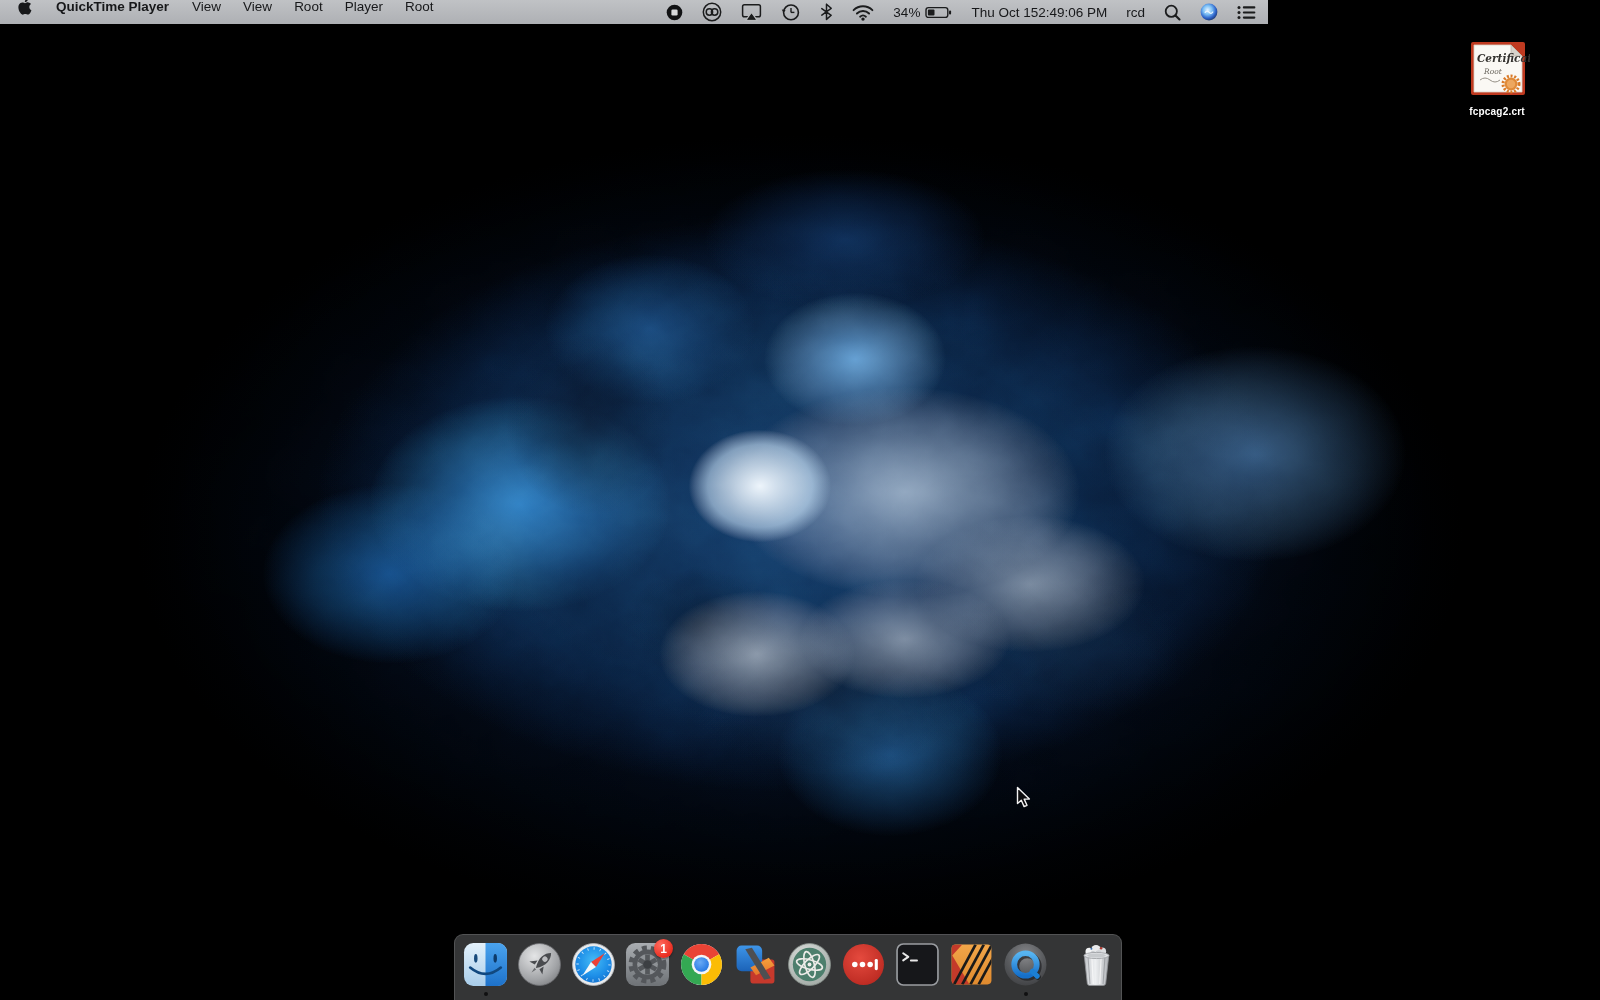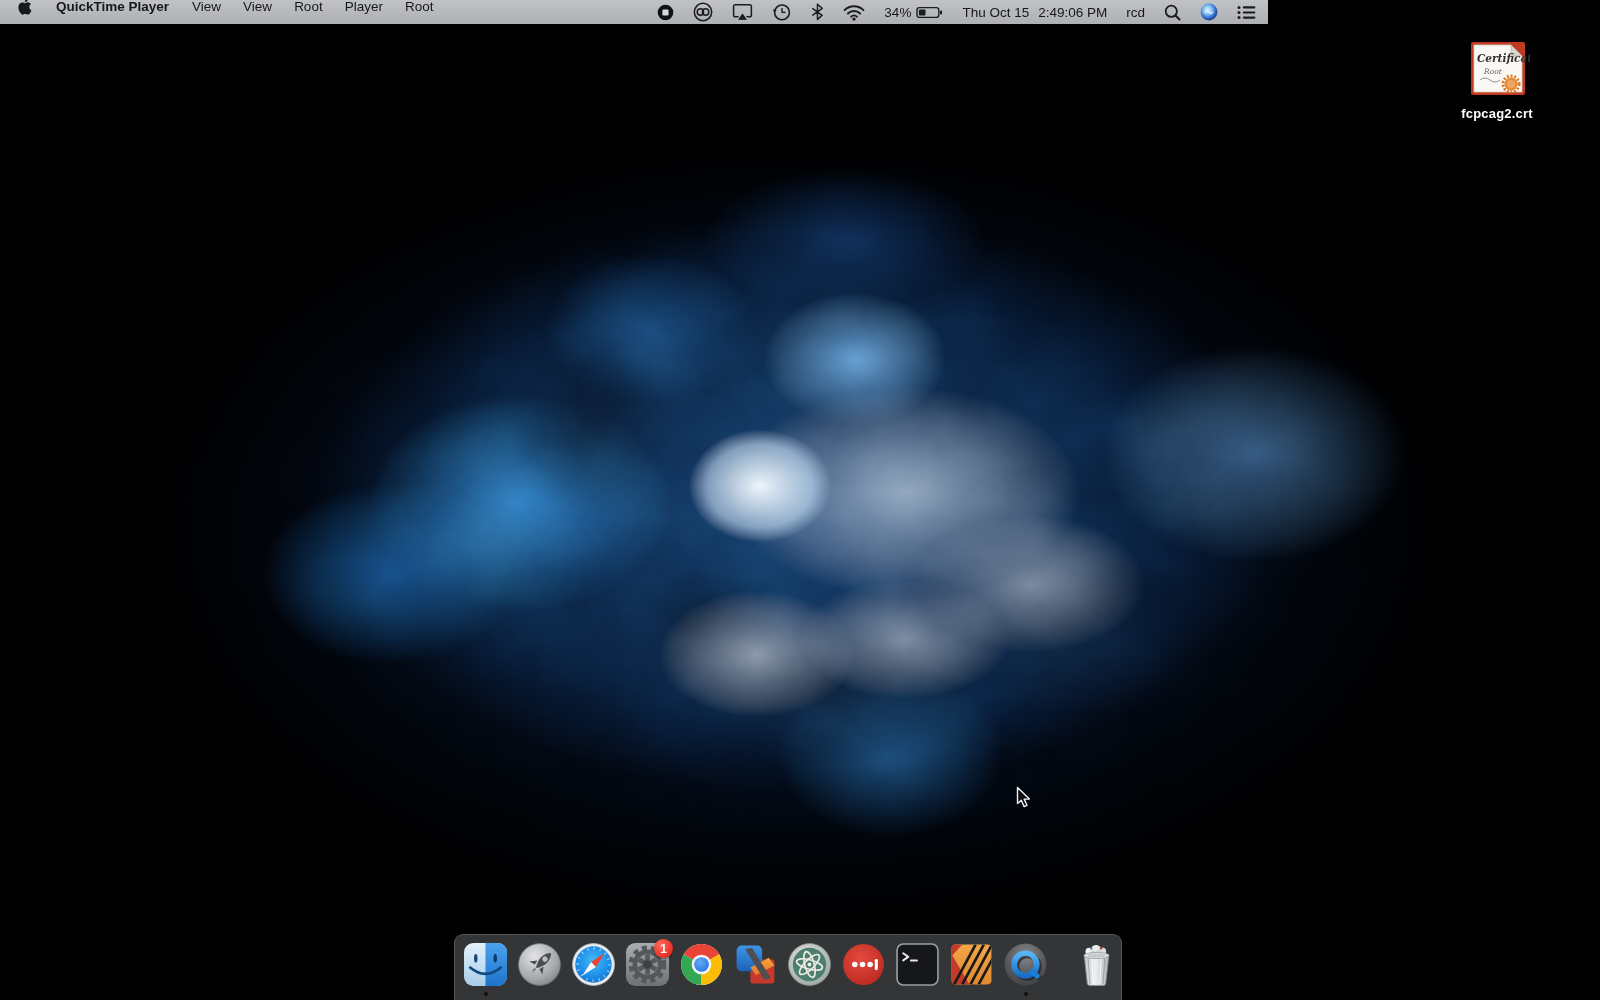--- a/index.html
+++ b/index.html
@@ -53,28 +53,28 @@
     padding:0 12px 12px 10px;
     color:#17181a; font-size:13.5px;
   }
   .mb-left, .mb-right { display:flex; align-items:center; height:100%; }
   .mb-item { padding:0 11px; height:100%; display:flex; align-items:center; white-space:nowrap; }
   .apple-item { padding:0 12px 0 8px; }
   .app-name { font-weight:700; padding:0 12px; }
   .mb-right { gap:19px;margin-top:12px; }
   .mb-status { display:flex; align-items:center; height:100%; }
   .battery-group { display:flex; align-items:center; gap:5px; }
-  .datetime { display:flex; gap:9px; white-space:nowrap; }
+  .datetime { display:flex; white-space:nowrap; }
   .mb-right svg { display:block; }
 
   
   .desktop-icon { position:absolute; left:1437px; top:40px; width:120px; text-align:center; z-index:10; }
   .desktop-icon svg { display:block; margin:0 auto; }
   .icon-label {
-    margin-top:8px; color:#fff; font-size:13px; font-weight:700; letter-spacing:.2px;
+    margin-top:8px; color:#fff; font-size:10px; font-weight:700; letter-spacing:.2px;
     text-shadow:0 1px 3px rgba(0,0,0,.95), 0 0 2px rgba(0,0,0,.8);
   }
 
   
   .dock {
     position:absolute; left:454px; bottom:0; width:668px; height:66px; z-index:50;
     background:rgba(56,57,59,.92);
     border:1px solid rgba(145,145,150,.32); border-bottom:none;
     border-radius:9px 9px 0 0;
     display:flex; align-items:flex-start; padding:7px 8px 0; gap:9px;

